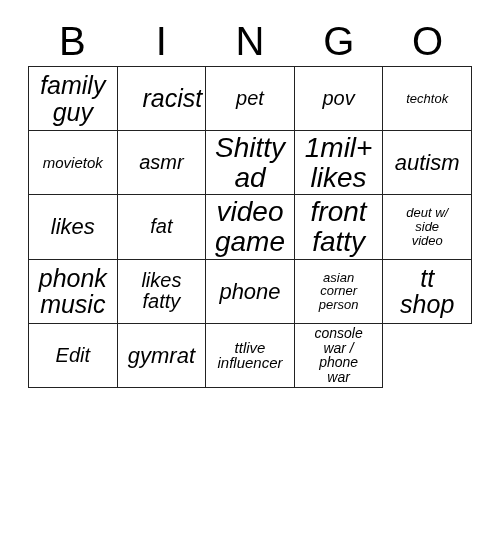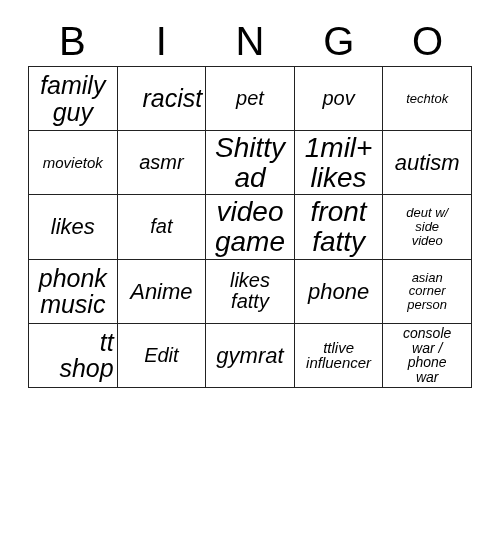--- a/index.html
+++ b/index.html
@@ -152,37 +152,34 @@
     <div class="cell fs-sm" style="border-color: rgb(34, 34, 34);">
         <span class="cell-text">deut w/
 side
 video</span>
       </div>
 
     <div class="cell fs-lg" style="border-color: rgb(34, 34, 34);">
         <span class="cell-text">phonk
 music</span>
       </div>
-    <div class="cell fs-md" style="border-color: rgb(34, 34, 34);">
-        <span class="cell-text">Anime</span>
-      </div>
     <div class="cell fs-xxl" style="border-color: rgb(34, 34, 34);">
         <span class="cell-text">likes
 fatty</span>
       </div>
     <div class="cell fs-md" style="border-color: rgb(34, 34, 34);">
         <span class="cell-text">phone</span>
       </div>
     <div class="cell fs-sm" style="border-color: rgb(34, 34, 34);">
         <span class="cell-text">asian
 corner
 person</span>
       </div>
 
-    <div class="cell fs-lg" style="border-color: rgb(34, 34, 34); text-align: right;">
+    <div class="cell fs-lg" style="border-color: rgb(34, 34, 34);">
         <span class="cell-text">tt
 shop</span>
       </div>
     <div class="cell fs-xxl" style="border-color: rgb(34, 34, 34);">
         <span class="cell-text">Edit</span>
       </div>
     <div class="cell fs-md" style="border-color: rgb(34, 34, 34);">
         <span class="cell-text">gymrat</span>
       </div>
     <div class="cell fs-xs" style="border-color: rgb(34, 34, 34);">

